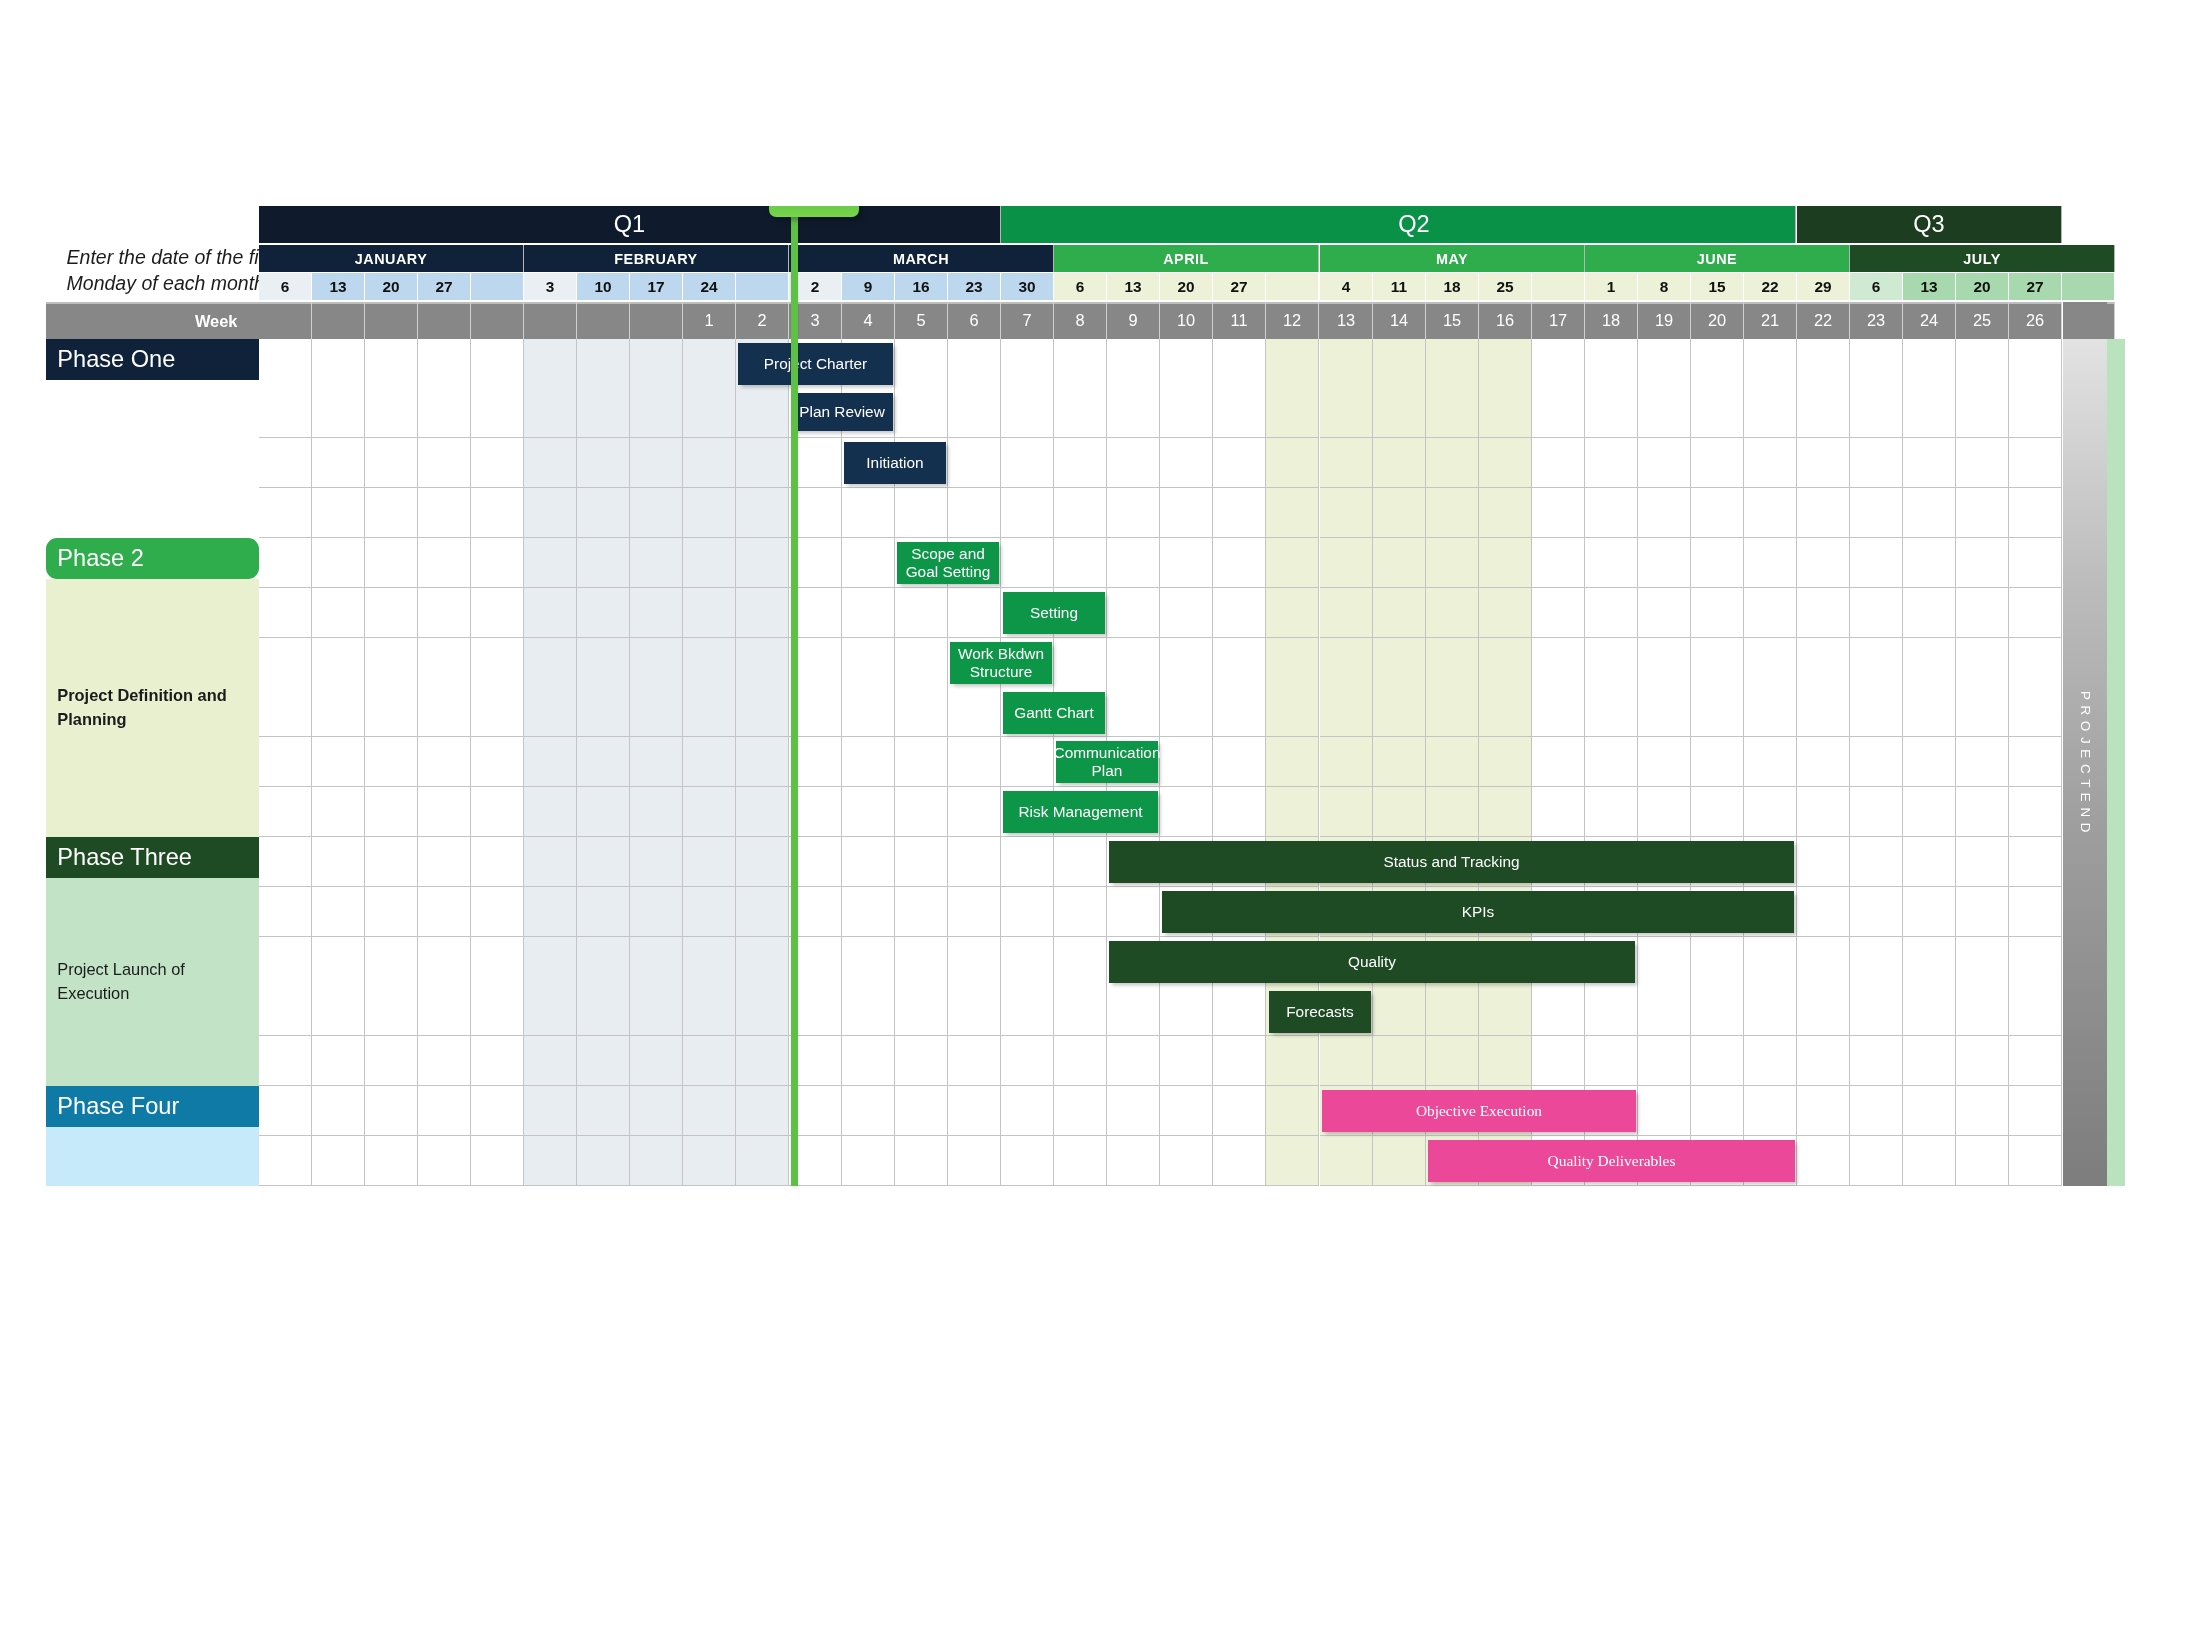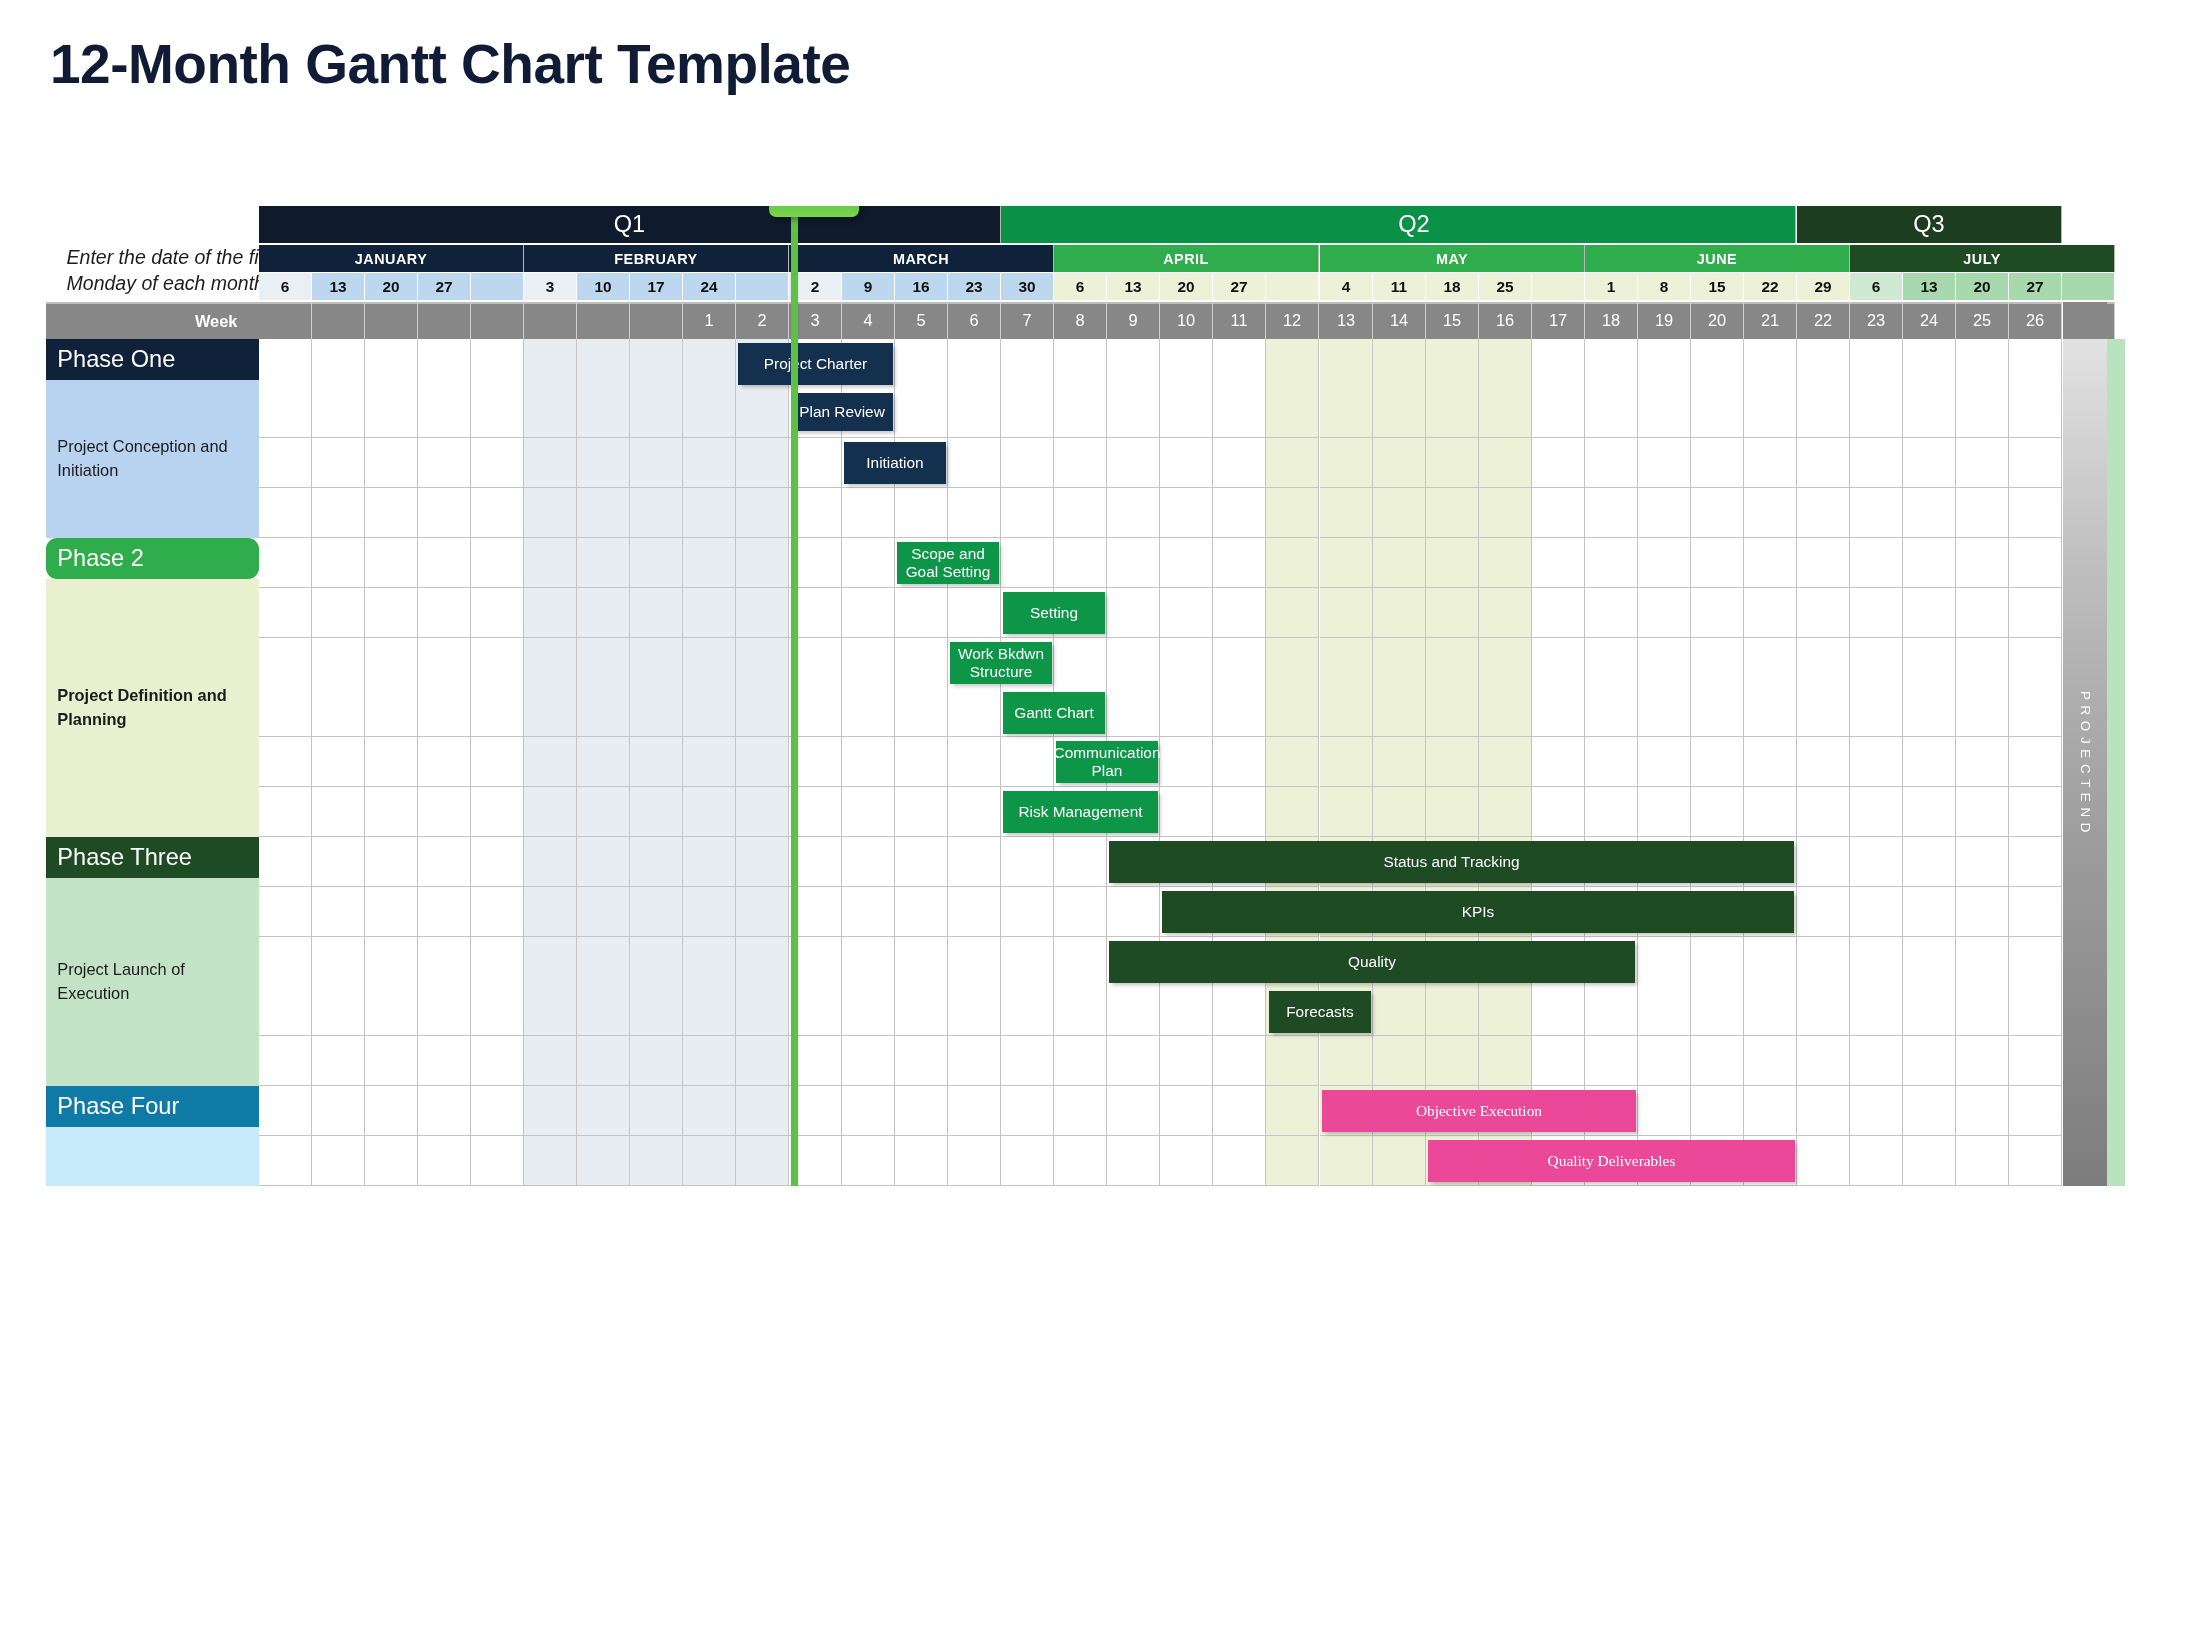--- a/index.html
+++ b/index.html
@@ -114,21 +114,20 @@
             writing-mode:vertical-rl;}
   .pend-cap{position:absolute;top:96px;width:45px;height:37px;background:#878787;
             border-left:1.5px solid #ffffff;box-sizing:border-box;}
   .greenstrip{position:absolute;width:17.5px;top:133px;background:#b9e3bd;}
 </style>
 </head>
 <body>
 
 <div class="page">
 
-  <div class="title">12-Month Gantt Chart Template</div>
 
   <div class="chart">
     <div class="note">Enter the date of the first Monday of each month ----&gt;</div>
     <div class="grid" id="grid">
         <div class="qband q1" style="left: 0px; width: 742px;">Q1</div>
         <div class="qband q2" style="left: 742px; width: 795px; padding-left: 32px;">Q2</div>
         <div class="qband q3" style="left: 1538px; width: 265px;">Q3</div>
         <div class="mband m-jan" style="left: 0px; width: 265px;">JANUARY</div>
         <div class="dcell d-blue-first" style="left: 0px; width: 53px;">6</div>
         <div class="dcell d-blue" style="left: 53px; width: 53px;">13</div>
@@ -202,21 +201,20 @@
         <div class="wkcell" style="left: 1432px; width: 53px;">20</div>
         <div class="wkcell" style="left: 1485px; width: 53px;">21</div>
         <div class="wkcell" style="left: 1538px; width: 53px;">22</div>
         <div class="wkcell" style="left: 1591px; width: 53px;">23</div>
         <div class="wkcell" style="left: 1644px; width: 53px;">24</div>
         <div class="wkcell" style="left: 1697px; width: 53px;">25</div>
         <div class="wkcell" style="left: 1750px; width: 53px;">26</div>
         <div class="wkcell" style="left: 1803px; width: 53px;"></div>
         <div class="wklabel" style="left: -213px;">Week</div>
         <div class="lcol phase-head ph1h" style="left: -213px; top: 133px; height: 41px;">Phase One</div>
-        <div class="lcol phase-body ph1b" style="left: -213px; top: 174px; height: 158px;">Project Conception and Initiation</div>
         <div class="cell c-white" style="left: 0px; top: 133px; width: 53px; height: 50px;"></div>
         <div class="cell c-white" style="left: 53px; top: 133px; width: 53px; height: 50px;"></div>
         <div class="cell c-white" style="left: 106px; top: 133px; width: 53px; height: 50px;"></div>
         <div class="cell c-white" style="left: 159px; top: 133px; width: 53px; height: 50px;"></div>
         <div class="cell c-white" style="left: 212px; top: 133px; width: 53px; height: 50px;"></div>
         <div class="cell c-blue" style="left: 265px; top: 133px; width: 53px; height: 50px;"></div>
         <div class="cell c-blue" style="left: 318px; top: 133px; width: 53px; height: 50px;"></div>
         <div class="cell c-blue" style="left: 371px; top: 133px; width: 53px; height: 50px;"></div>
         <div class="cell c-blue" style="left: 424px; top: 133px; width: 53px; height: 50px;"></div>
         <div class="cell c-blue" style="left: 477px; top: 133px; width: 53px; height: 50px;"></div>

